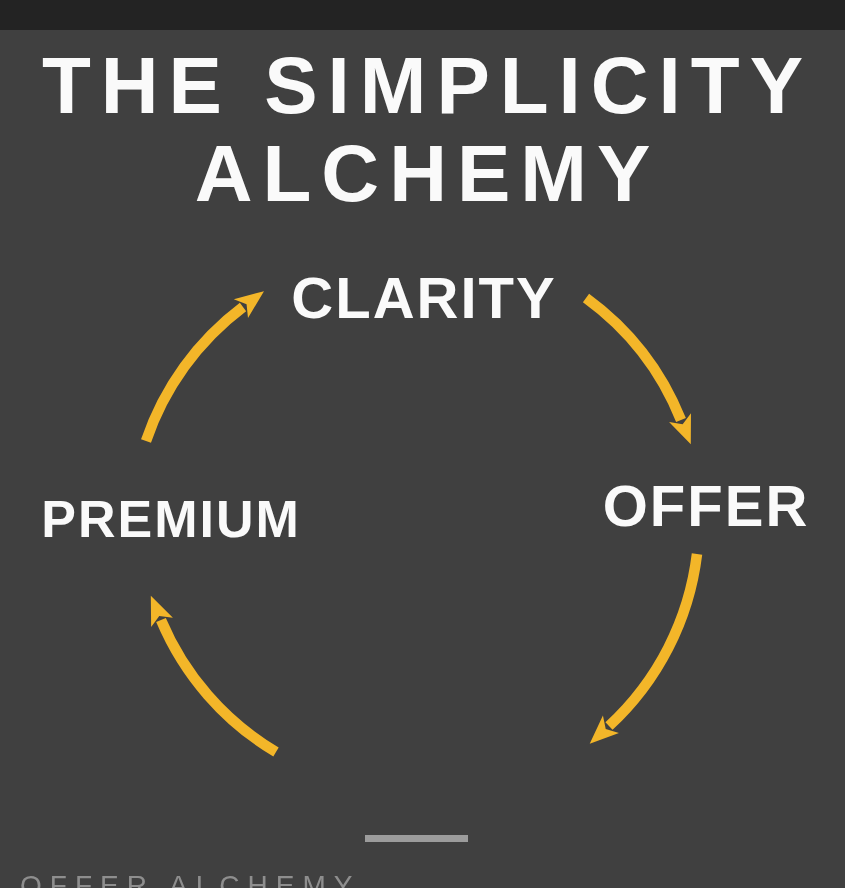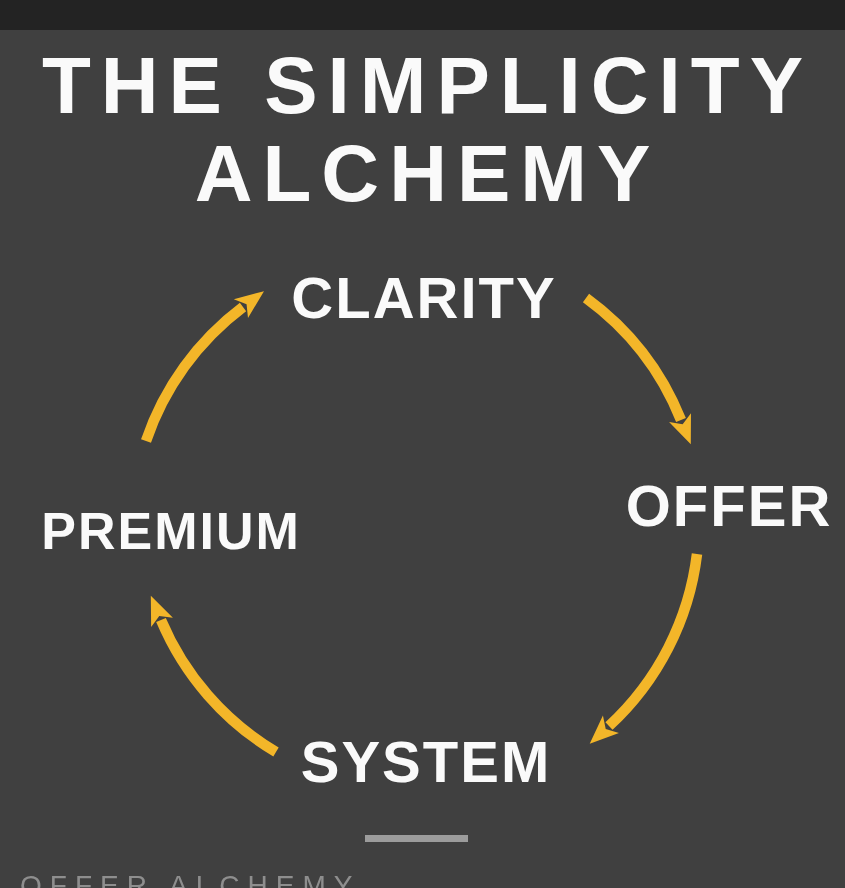--- a/index.html
+++ b/index.html
@@ -94,25 +94,24 @@
       </marker>
     </defs>
     <path class="arc" d="M 586 268 A 280 280 0 0 1 681 390" marker-end="url(#arrowhead)" stroke="#F3B629"></path>
     <path class="arc" d="M 697 524 A 280 280 0 0 1 609 696" marker-end="url(#arrowhead)" stroke="#F3B629"></path>
     <path class="arc" d="M 276 722 A 280 280 0 0 1 161 590" marker-end="url(#arrowhead)" stroke="#F3B629"></path>
     <path class="arc" d="M 146 411 A 280 280 0 0 1 243 277" marker-end="url(#arrowhead)" stroke="#F3B629"></path>
   </svg>
 
   <div class="node" style="left: 423px; top: 267px;">CLARITY</div>
 
-  <div class="node" style="left: 728px; top: 475px;">OFFER</div>
+  <div class="node" style="left: 705px; top: 475px;">OFFER</div>
 
-  <div class="node node-left" style="left: 170px; top: 501px;">
+  <div class="node node-left" style="left: 170px; top: 489px;">
     <span>PREMIUM</span>
   </div>
 
-  <div class="node" style="left: 425px; top: 731px;">SYSTEM</div>
 
   <div class="footer-divider"></div>
 
   <div class="footer-brand">OFFER ALCHEMY</div>
 
 </div>
 
 </body></html>

